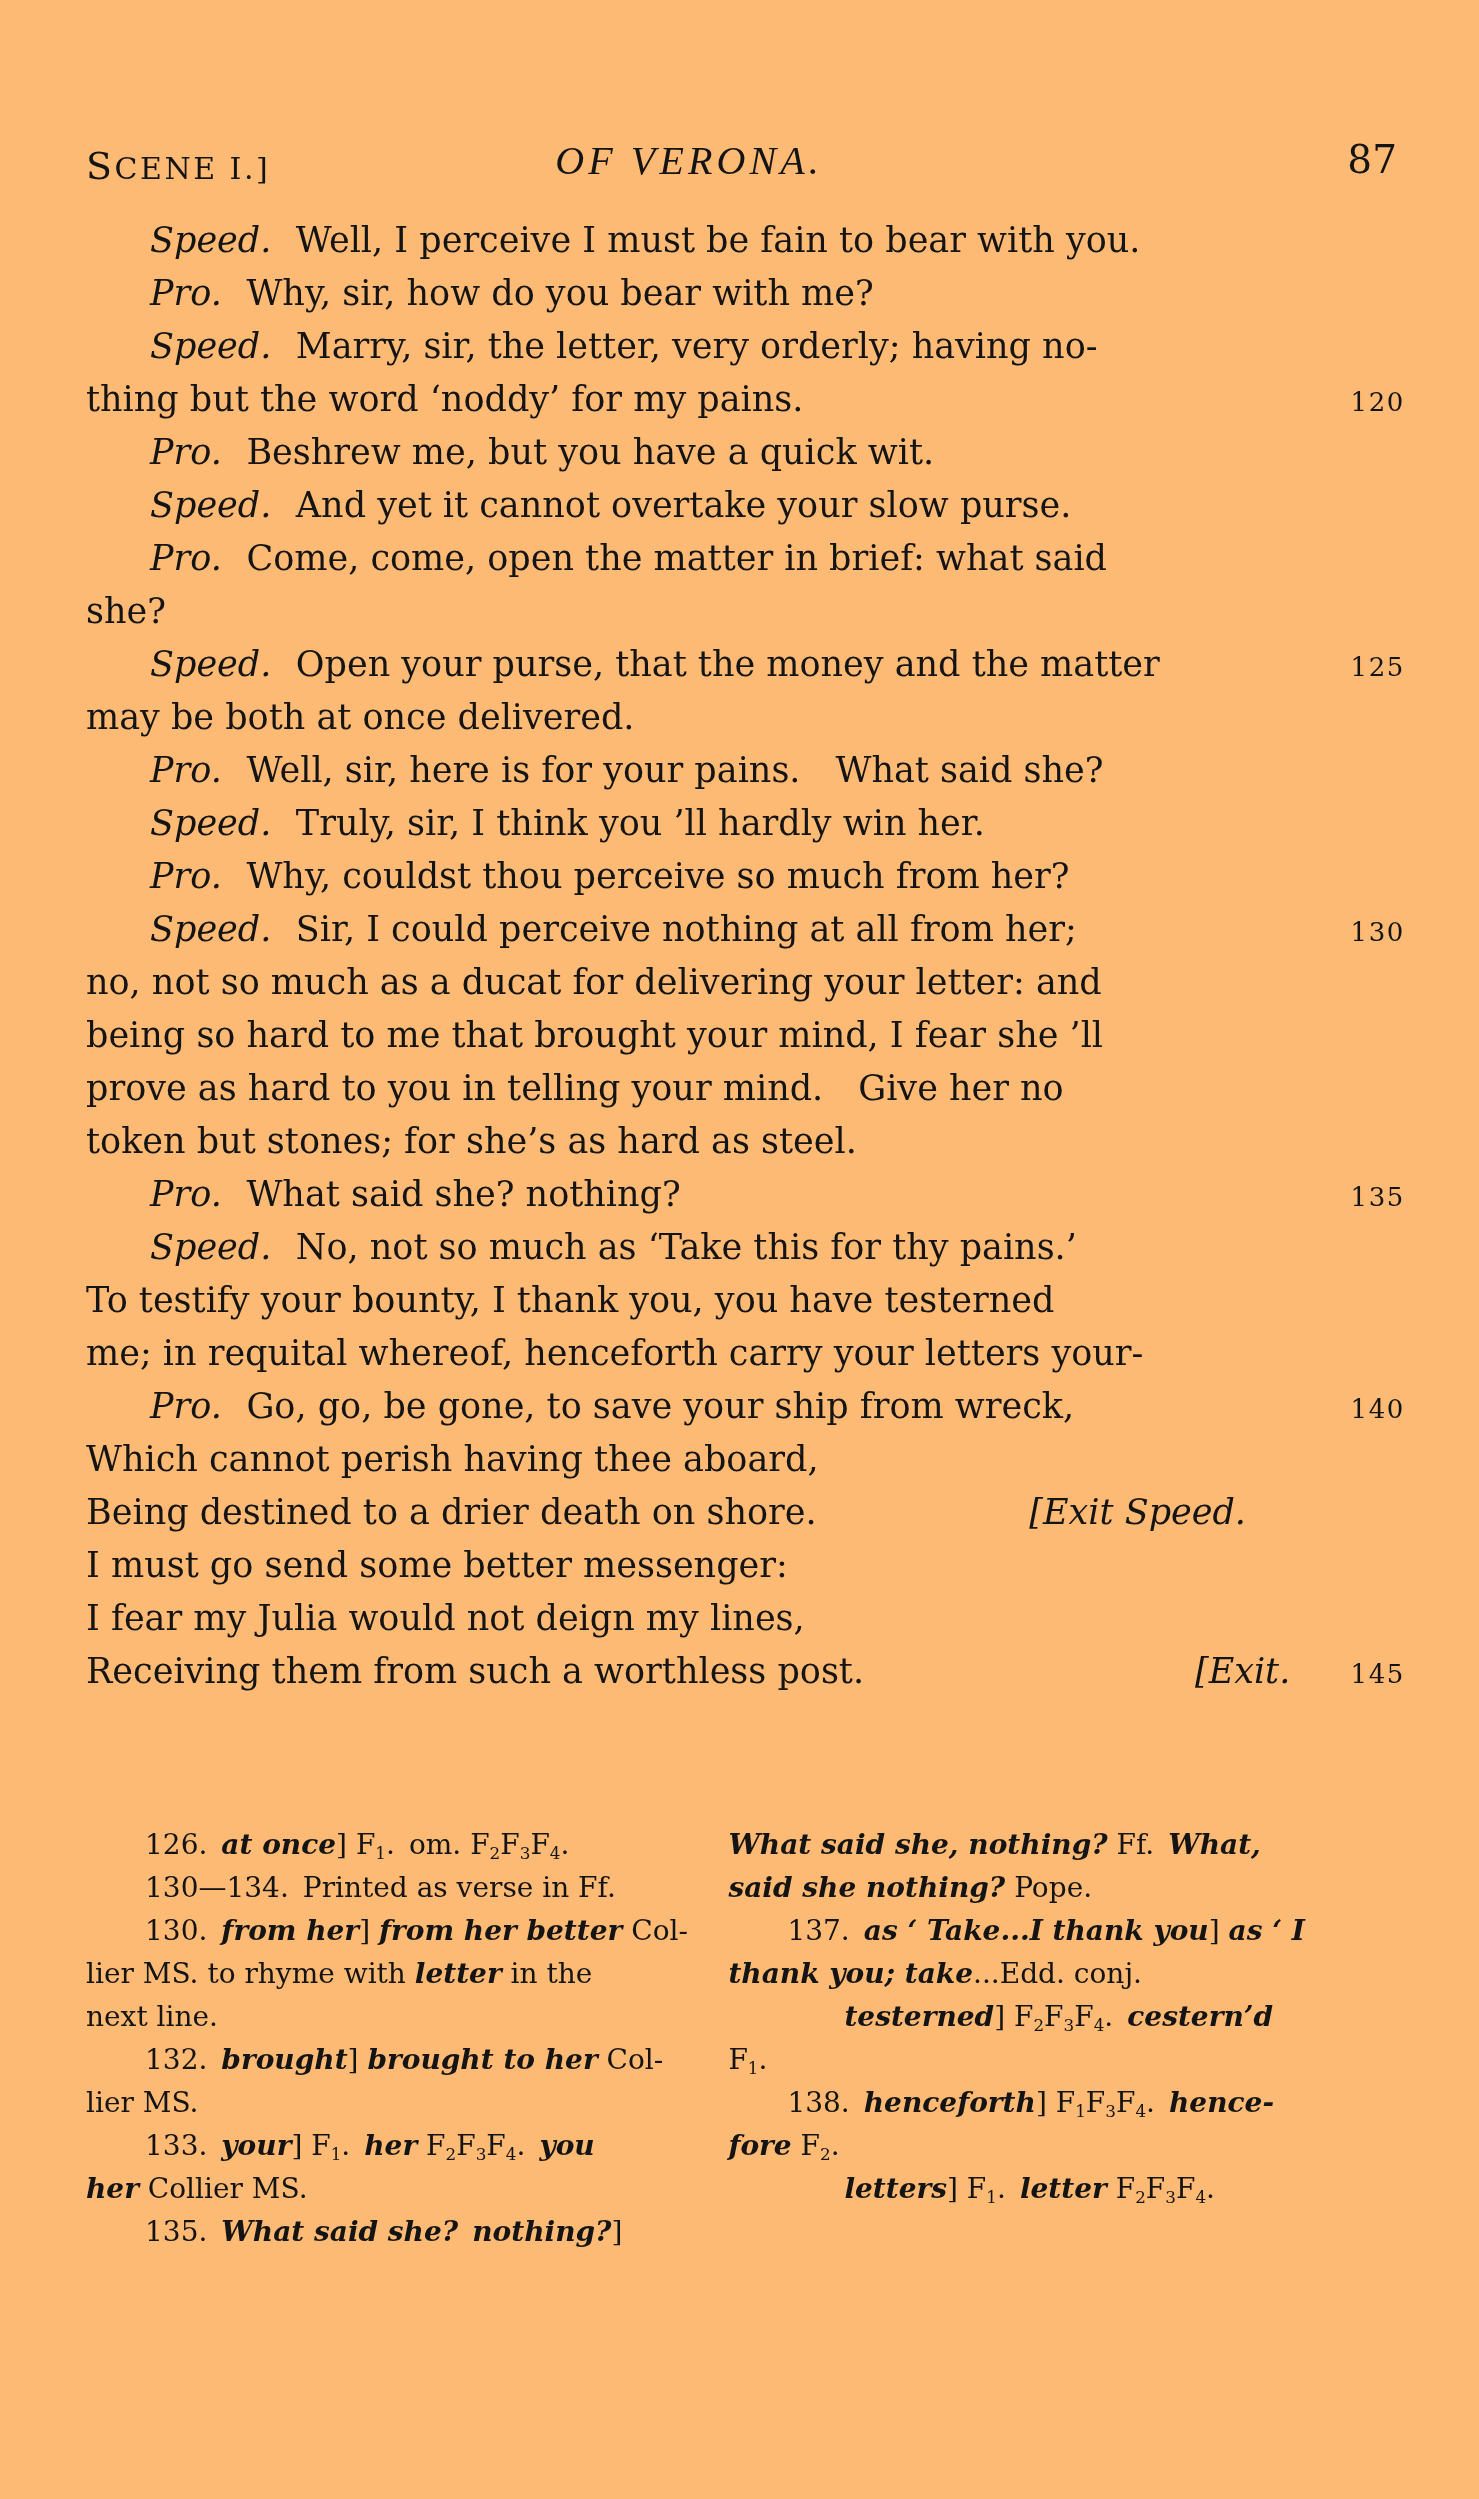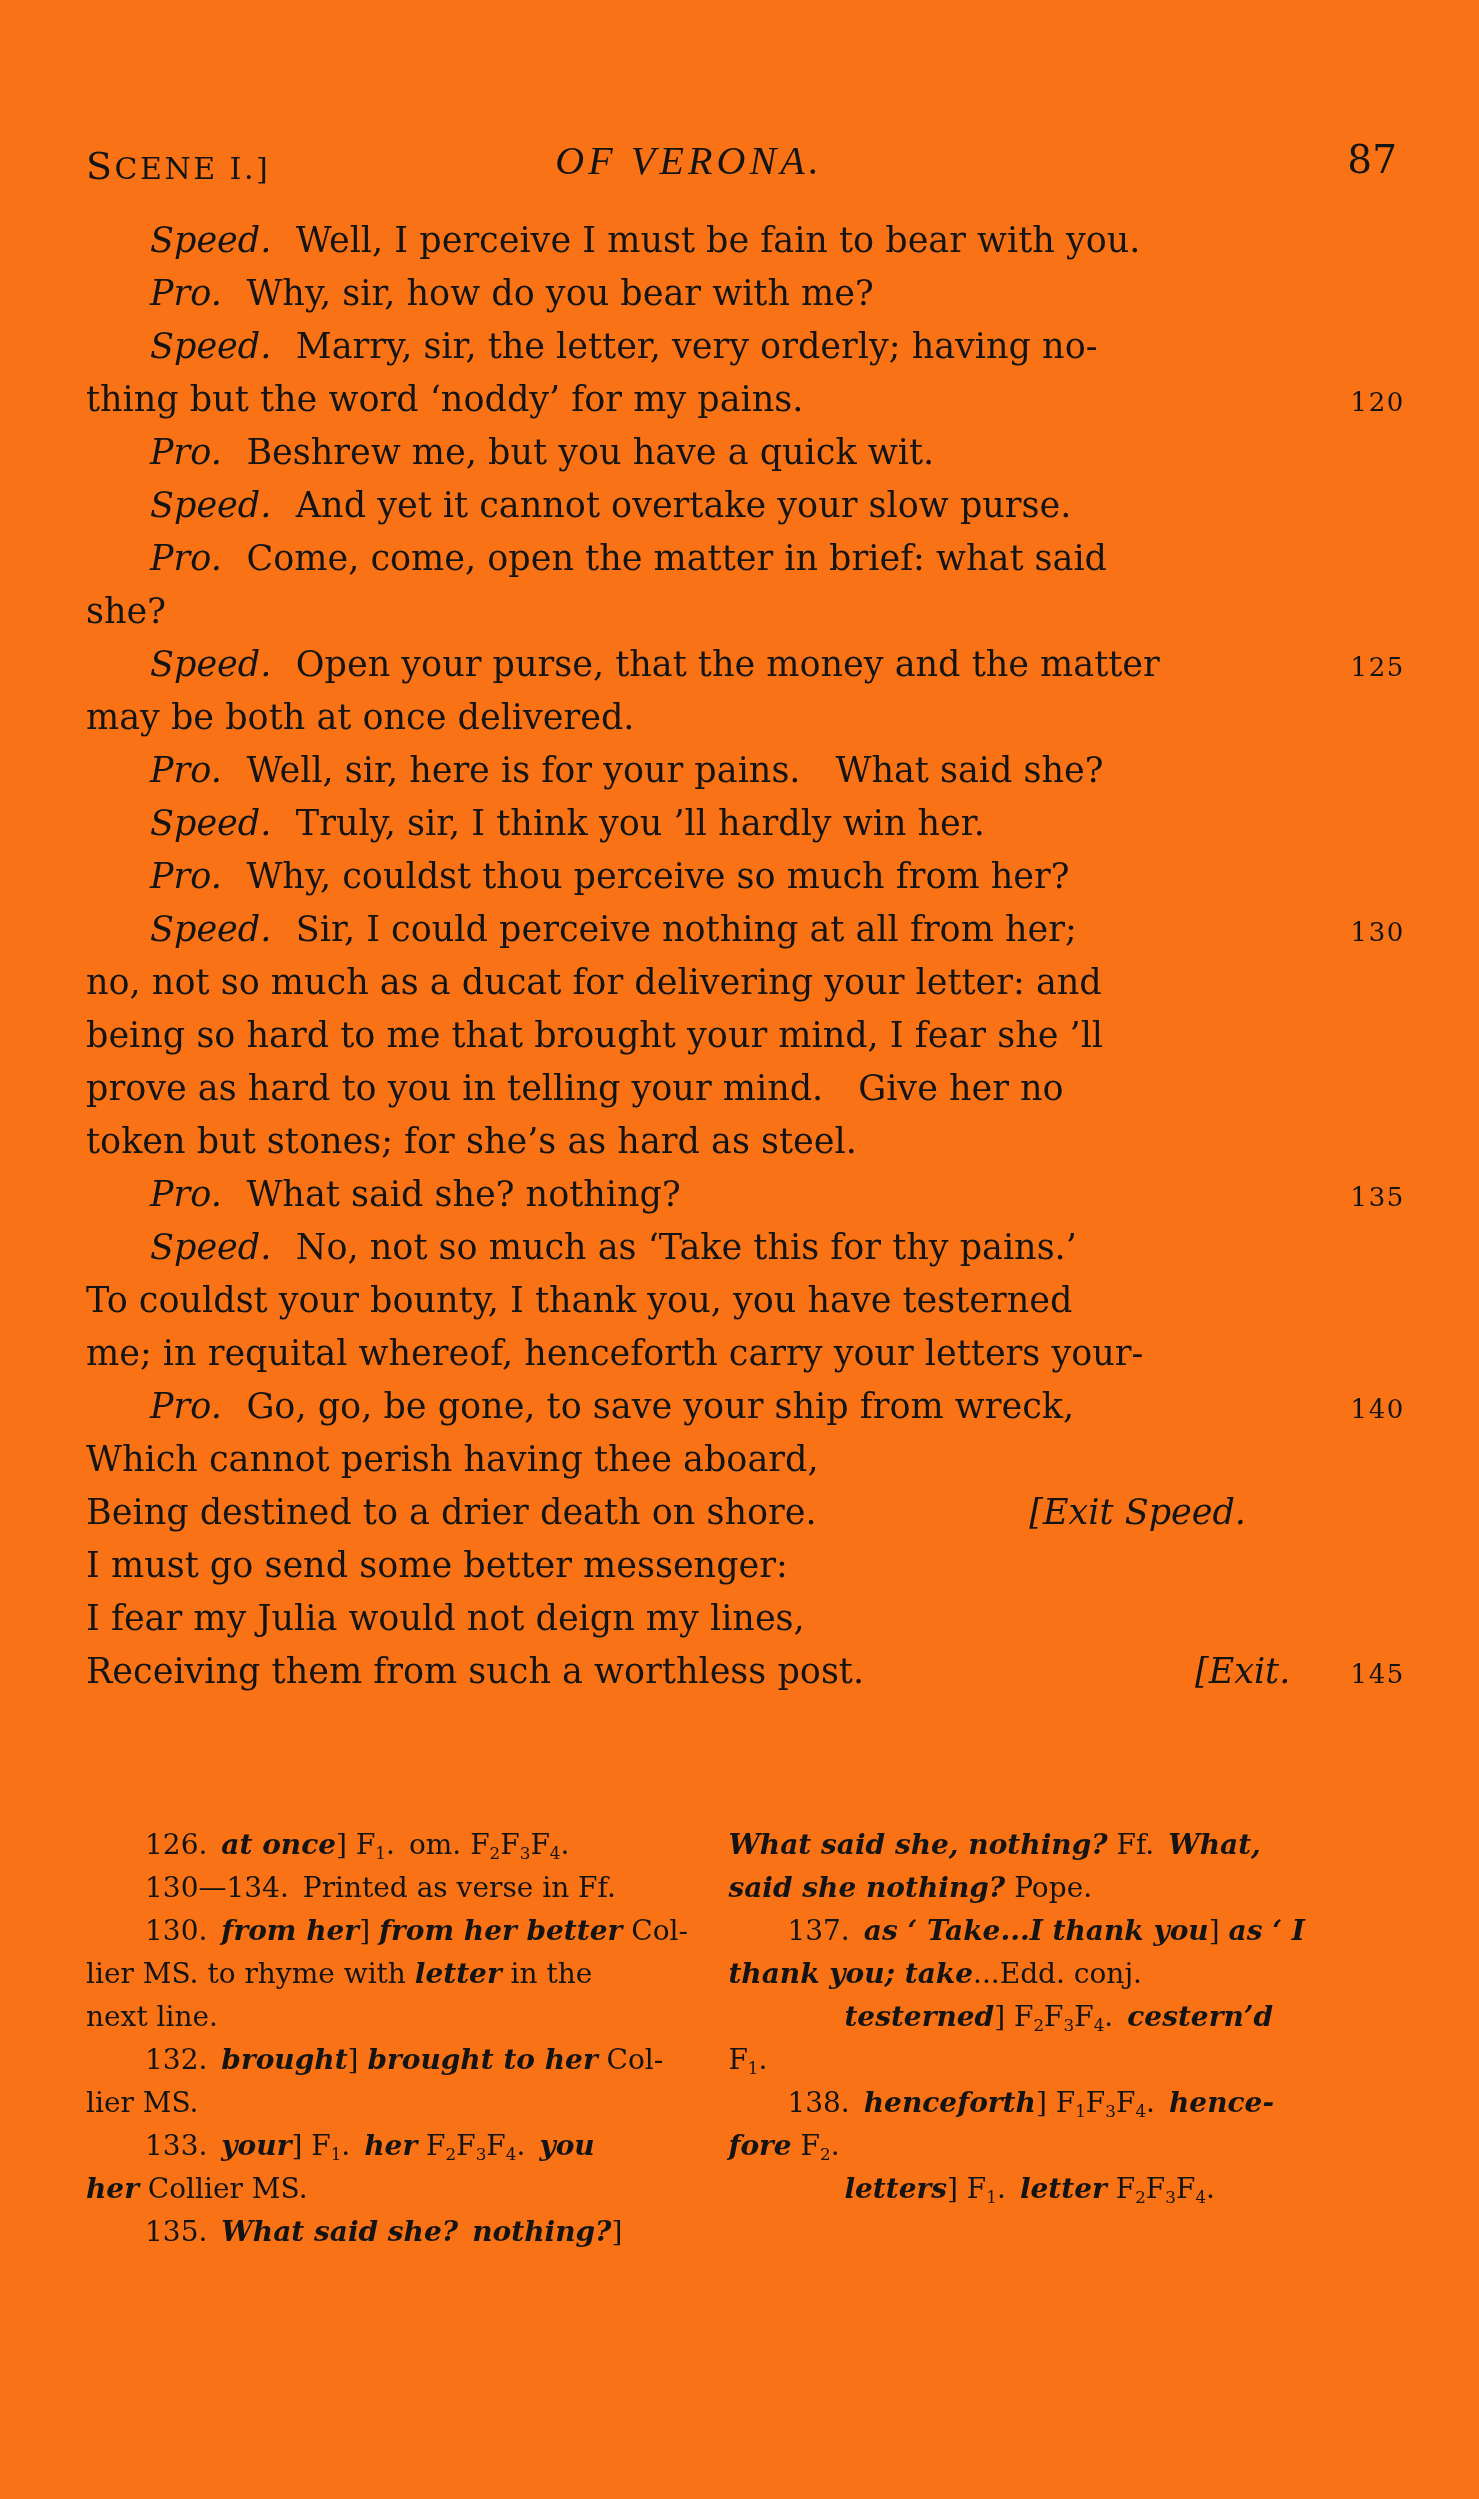--- a/index.html
+++ b/index.html
@@ -1,19 +1,19 @@
 <!DOCTYPE html>
 <html style="font-size:13px"><head>
 <meta charset="utf-8">
 <style>
   html,body{margin:0;padding:0;background:#ffffff;}
   .page{
     position:relative;
     width:1479px;height:2500px;
-    background:#f97316;
+    background:#fdba74;
     color:#141414;
     font-family:"DejaVu Serif", serif;
     overflow:hidden;
   }
   
   .header{
     position:absolute;top:137px;left:86px;right:82px;height:49px;
   }
   .h-left{
     position:absolute;left:0;top:6.5px;
@@ -139,21 +139,21 @@
       <div class="line ind has-num">
         <span class="speaker">Pro.</span>
         <span class="txt">What said she? nothing?</span>
         <span class="lineno">135</span>
       </div>
       <div class="line ind">
         <span class="speaker">Speed.</span>
         <span class="txt">No, not so much as ‘Take this for thy pains.’</span>
       </div>
       <div class="line">
-        <span class="txt">To couldst your bounty, I thank you, you have testerned</span>
+        <span class="txt">To testify your bounty, I thank you, you have testerned</span>
       </div>
       <div class="line">
         <span class="txt">me; in requital whereof, henceforth carry your letters your-</span>
       </div>
       <div class="line ind has-num">
         <span class="speaker">Pro.</span>
         <span class="txt">Go, go, be gone, to save your ship from wreck,</span>
         <span class="lineno">140</span>
       </div>
       <div class="line">

